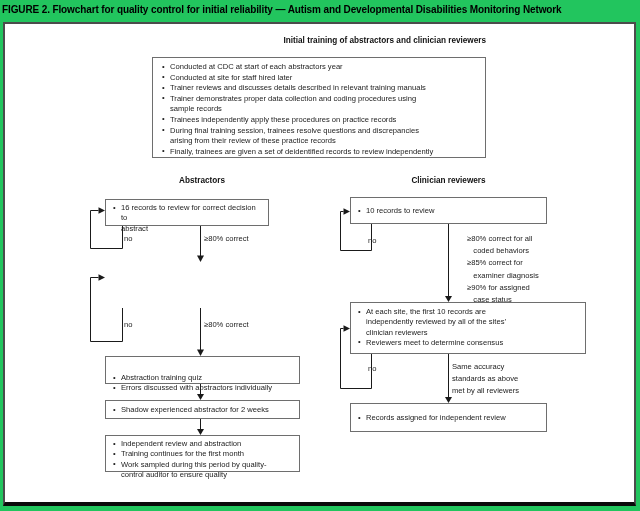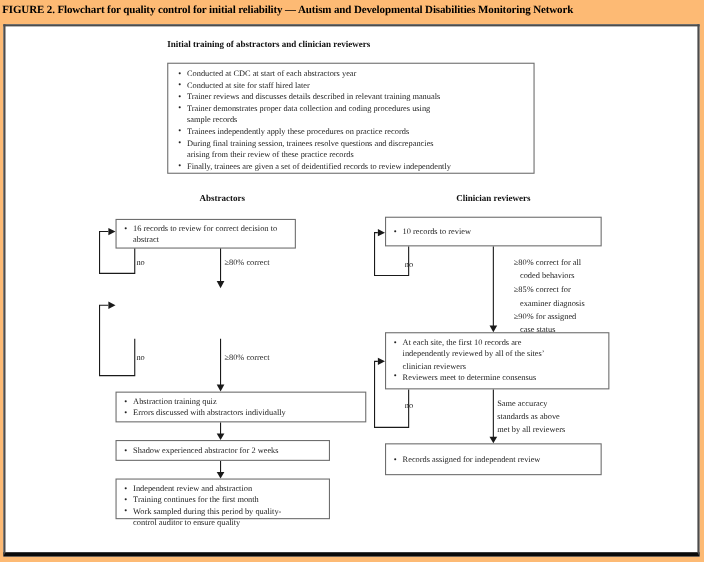--- a/index.html
+++ b/index.html
@@ -1,56 +1,56 @@
 <!DOCTYPE html>
 <html><head>
 <meta charset="utf-8">
 <style>
   html,body { margin:0; padding:0; background:#fff; }
   .fig {
-    position:relative; width:640px; height:511px; background:#fdba74;
-    font-family:Liberation Serif, serif; color:#1c1c1c;
+    position:relative; width:640px; height:511px; background:#22c55e;
+    font-family:Liberation Sans, sans-serif; color:#1c1c1c;
     overflow:hidden;
   }
   .title {
     position:absolute; left:2px; top:4px; width:637px;
     font-size:10px; font-weight:bold; letter-spacing:-0.12px; color:#000;
     white-space:nowrap;
   }
   .frame {
     position:absolute; left:3px; top:22px; width:633px; height:484px;
     border:2px solid #4c4c4c; border-bottom:4px solid #0a0a0a;
     box-sizing:border-box; background:#fff;
   }
   .heading {
-    position:absolute; left:152px; top:36px; width:334px; text-align:left;
+    position:absolute; left:152px; top:36px; width:334px; text-align:right;
     font-weight:bold; font-size:8.2px; color:#111;
   }
   .colhead {
     position:absolute; font-weight:bold; font-size:8.2px; text-align:center; color:#111;
   }
   #h-abstractors { left:105px; top:176px; width:194px; }
   #h-clinicians  { left:350px; top:176px; width:197px; }
 
   .fbox {
     position:absolute; border:1px solid #6e6e6e; background:#fff;
     box-sizing:border-box; font-size:7.6px; line-height:10.3px; color:#222;
   }
   .fbox ul { margin:0; padding:0; list-style:none; }
   .fbox li { position:relative; padding-left:9px; white-space:pre-line; }
   .fbox li::before { content:"\2022"; position:absolute; left:1px; top:-0.5px; }
 
   #tbox { left:152px; top:57px;  width:334px; height:101px; padding:4px 6px 3px 8px; line-height:10.6px; }
   #lb1  { left:105px; top:199px; width:164px; height:27px; padding:3px 4px 2px 6px; }
   #lb2  { left:105px; top:262px; width:194px; height:46px; padding:3px 4px 2px 6px; }
-  #lb3  { left:105px; top:356px; width:228px; height:28px; padding:3px 4px 2px 6px; }
+  #lb3  { left:105px; top:356px; width:195px; height:28px; padding:16px 4px 2px 6px; }
   #lb4  { left:105px; top:400px; width:195px; height:19px; padding:4px 4px 2px 6px; }
   #lb5  { left:105px; top:435px; width:195px; height:37px; padding:3px 4px 2px 6px; }
   #rb1  { left:350px; top:197px; width:197px; height:27px; padding:8px 4px 2px 6px; }
-  #rb2  { left:350px; top:302px; width:204px; height:52px; padding:4px 4px 2px 6px; }
+  #rb2  { left:350px; top:302px; width:236px; height:52px; padding:4px 4px 2px 6px; }
   #rb3  { left:350px; top:403px; width:197px; height:29px; padding:9px 17px 2px 6px; }
 
   .lbl { position:absolute; font-size:7.6px; line-height:12.2px; color:#222; }
   .pre { white-space:pre; }
   #lno1  { left:124px; top:233px; }
   #lyes1 { left:204px; top:233px; }
   #lno2  { left:124px; top:319px; }
   #lyes2 { left:204px; top:319px; }
   #rno1  { left:368px; top:235px; }
   #ryes1 { left:452px; top:233px;margin-left:15px; }

